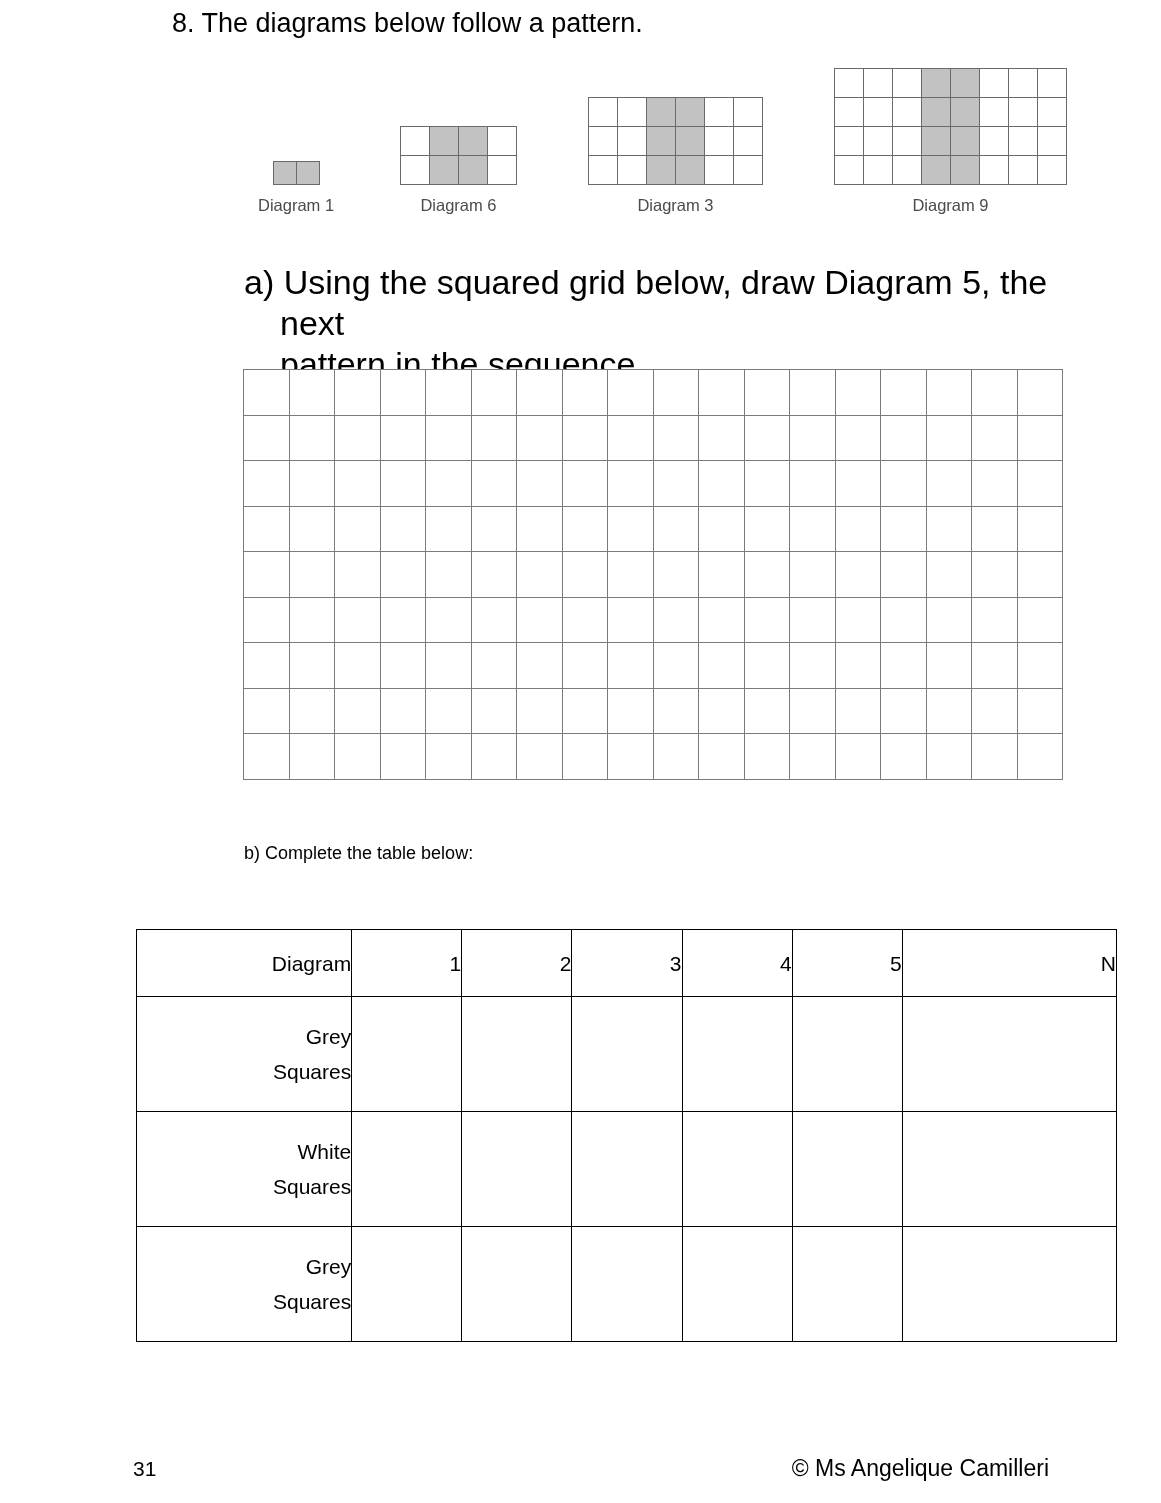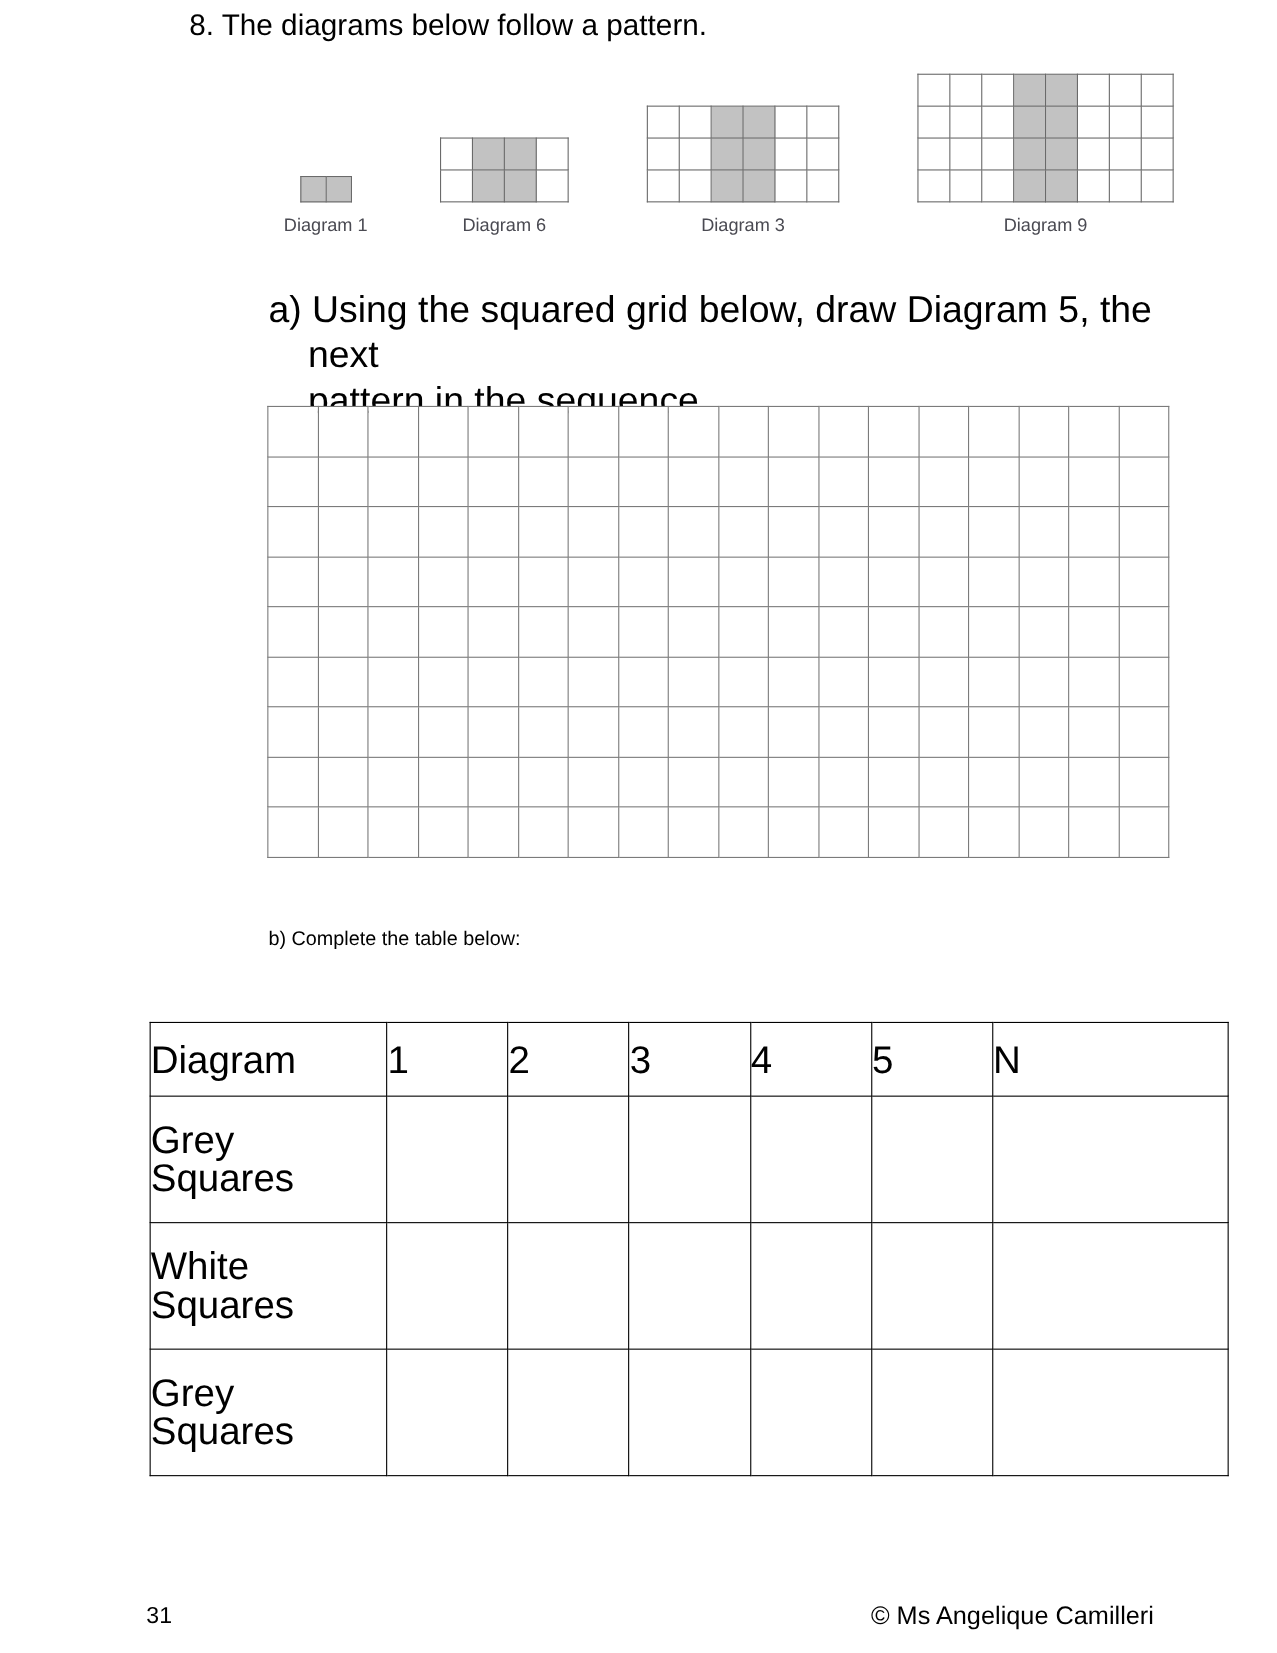--- a/index.html
+++ b/index.html
@@ -105,23 +105,23 @@
     position: absolute;
     left: 136px;
     top: 929px;
     width: 981px;
     border-collapse: collapse;
     border-spacing: 0;
     table-layout: fixed;
   }
   #answer-table td {
     border: 1.6px solid #000000;
-    text-align: left;
+    text-align: right;
     vertical-align: middle;
-    font-size: 35px;
+    font-size: 21px;
     line-height: 35px;
     padding: 0;
   }
   #answer-table td.label-col { width: 212px; }
   #answer-table td.num-col   { width: 108px; }
   #answer-table td.n-col     { width: 211px; }
   #answer-table tr.header-row td { height: 66px; }
   #answer-table tr.data-row td   { height: 114px; }
 
   

